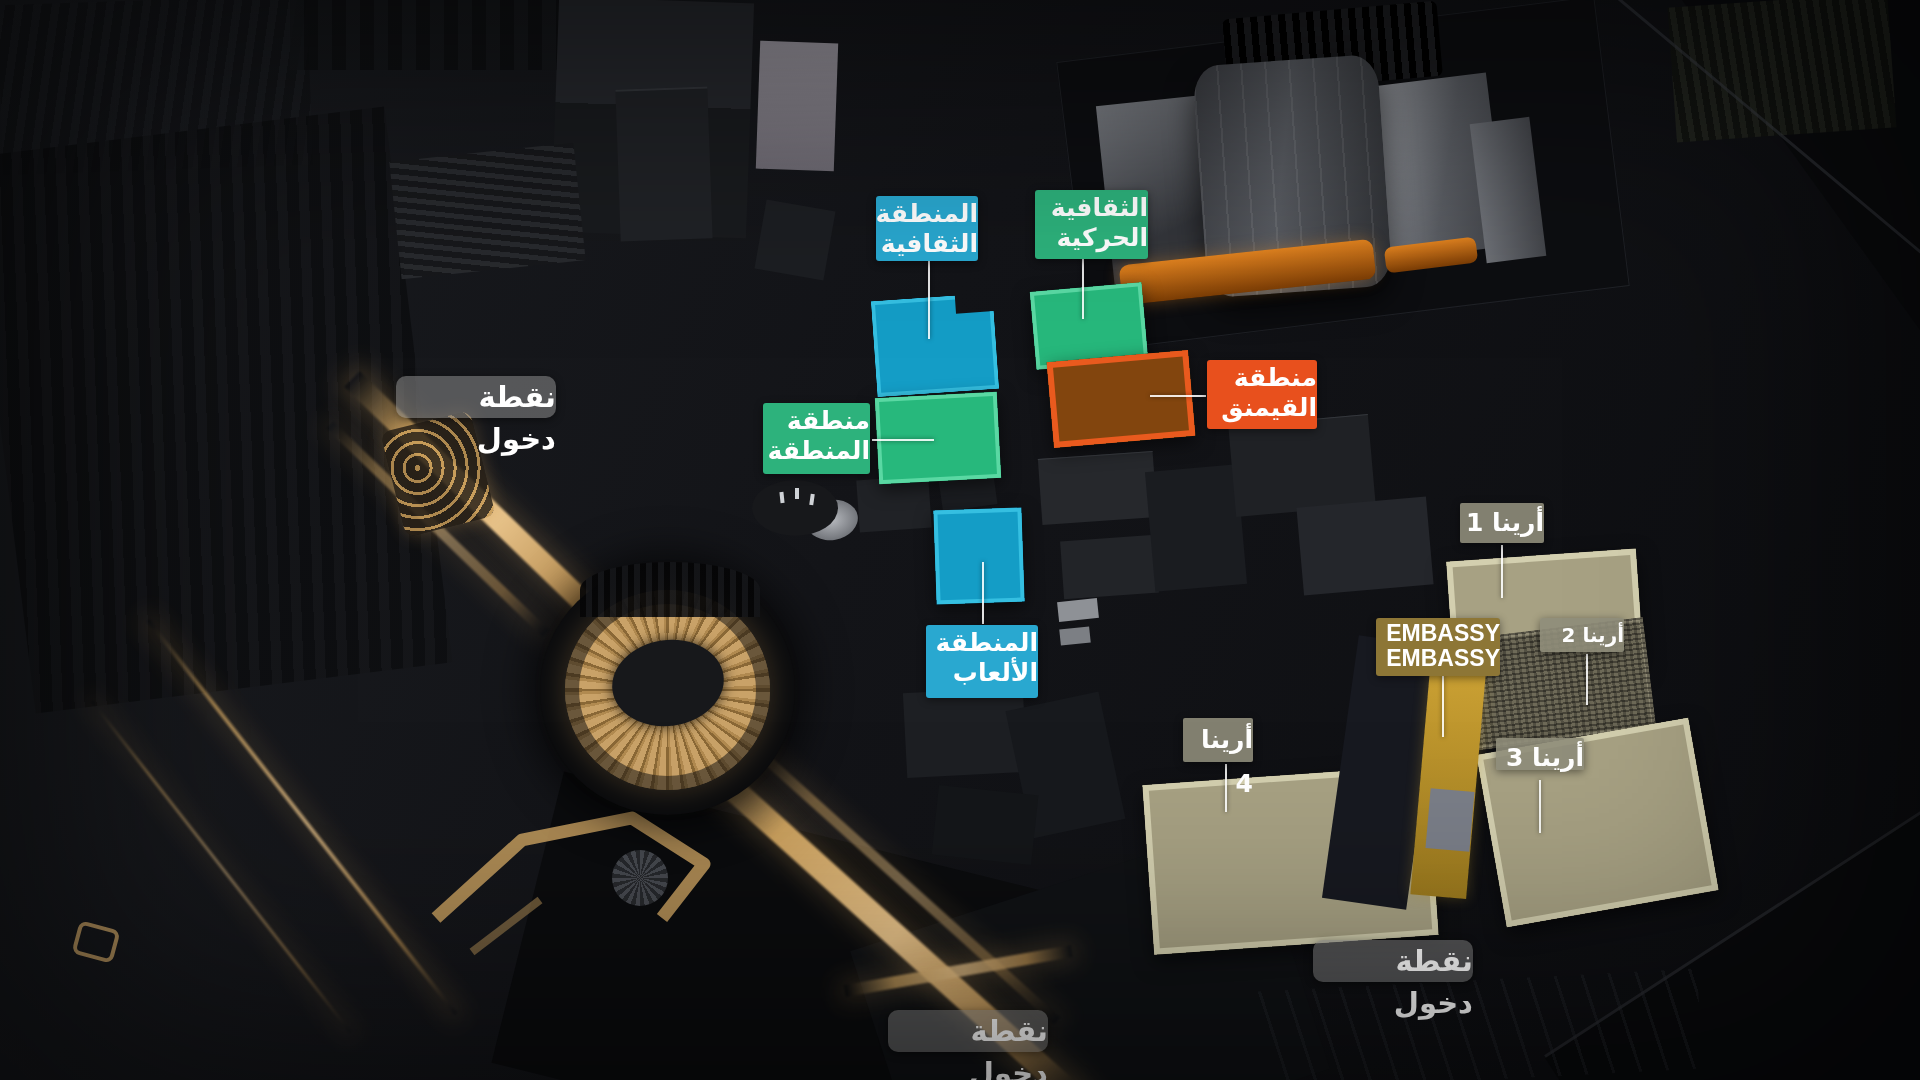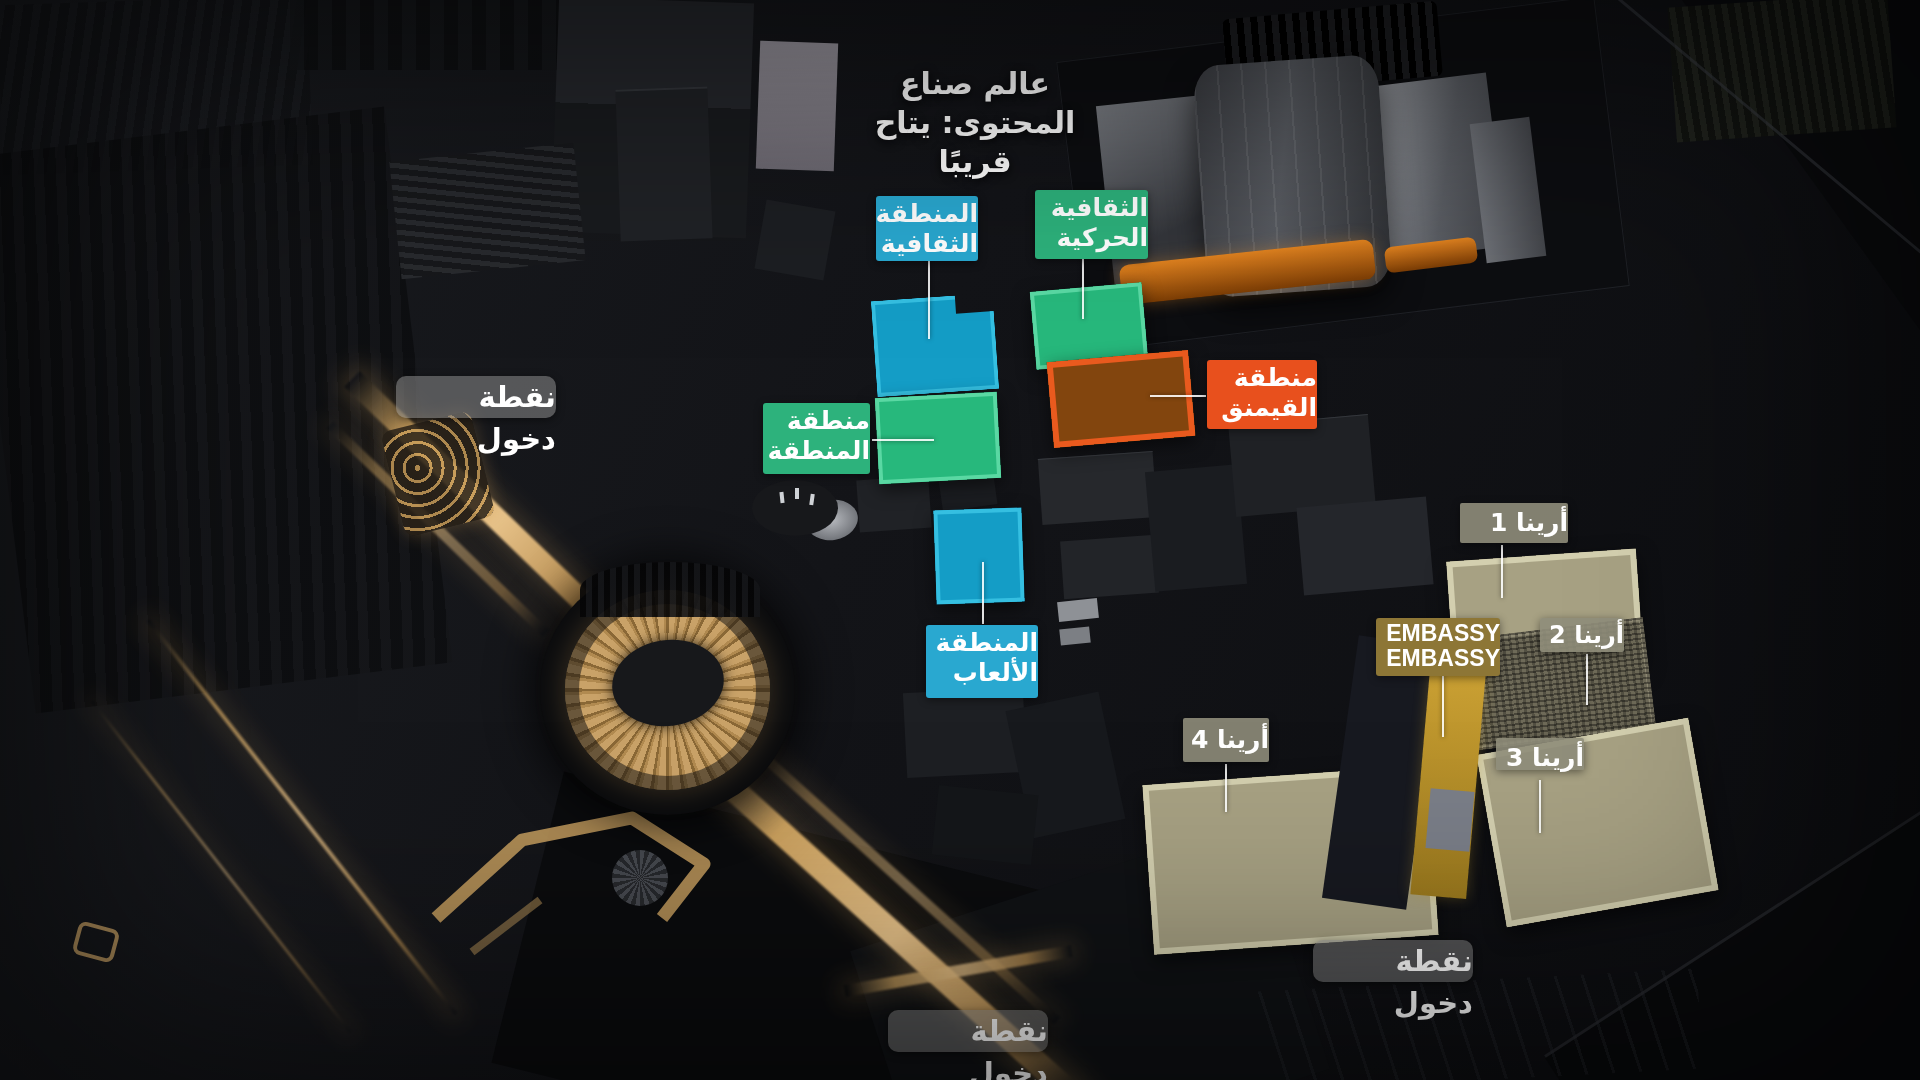--- a/index.html
+++ b/index.html
@@ -128,24 +128,20 @@
   <div class="leader v" style="left:1082px;top:257px;height:62px;"></div>
   <div class="leader h" style="left:1150px;top:395px;width:56px;"></div>
   <div class="leader h" style="left:872px;top:439px;width:62px;"></div>
   <div class="leader v" style="left:982px;top:562px;height:62px;"></div>
   <div class="leader v" style="left:1442px;top:675px;height:62px;"></div>
   <div class="leader v" style="left:1501px;top:545px;height:53px;"></div>
   <div class="leader v" style="left:1586px;top:654px;height:51px;"></div>
   <div class="leader v" style="left:1539px;top:780px;height:53px;"></div>
   <div class="leader v" style="left:1225px;top:764px;height:48px;"></div>
 
-  <div class="notice">
-    <span class="l">عالم صناع المحتوى:</span>
-    <span class="l">يتاح قريبًا</span>
-  </div>
 
   <div class="chip chip-blue zone-chip" style="left:876px;top:196px;width:102px;height:62px;">
     <span class="l">المنطقة</span>
     <span class="l">الثقافية</span>
   </div>
 
   <div class="chip chip-green zone-chip" style="left:1035px;top:190px;width:113px;height:66px;">
     <span class="l">الثقافية</span>
     <span class="l">الحركية</span>
   </div>
@@ -167,19 +163,19 @@
 
   <div class="chip chip-gray entry-chip" style="left:396px;top:376px;">نقطة دخول</div>
   <div class="chip chip-gray entry-chip" style="left:1313px;top:940px;">نقطة دخول</div>
   <div class="chip chip-gray entry-chip" style="left:888px;top:1010px;">نقطة دخول</div>
 
   <div class="chip chip-gold" style="left:1376px;top:618px;width:124px;height:55px;font-size:23px;line-height:25px;padding-top:3px;">
     <span class="l">EMBASSY</span>
     <span class="l">EMBASSY</span>
   </div>
 
-  <div class="chip chip-khaki arena-chip" style="left:1460px;top:503px;width:84px;height:40px;line-height:40px;padding-left:24px;">أرينا 1</div>
-  <div class="chip chip-khaki arena-chip" style="left:1540px;top:618px;width:84px;height:34px;line-height:34px;font-size:24px;">أرينا 2</div>
+  <div class="chip chip-khaki arena-chip" style="left:1460px;top:503px;width:84px;height:40px;line-height:40px;">أرينا 1</div>
+  <div class="chip chip-khaki arena-chip" style="left:1540px;top:618px;width:84px;height:34px;line-height:34px;font-size:20px;">أرينا 2</div>
   <div class="chip chip-khaki arena-chip" style="left:1496px;top:738px;width:88px;height:32px;line-height:40px;">أرينا 3</div>
-  <div class="chip chip-khaki arena-chip" style="left:1183px;top:718px;width:86px;height:44px;line-height:44px;">أرينا 4</div>
+  <div class="chip chip-khaki arena-chip" style="left:1183px;top:718px;width:70px;height:44px;line-height:44px;">أرينا 4</div>
 
   <div class="vignette"></div>
 </div>
 
 </body></html>

